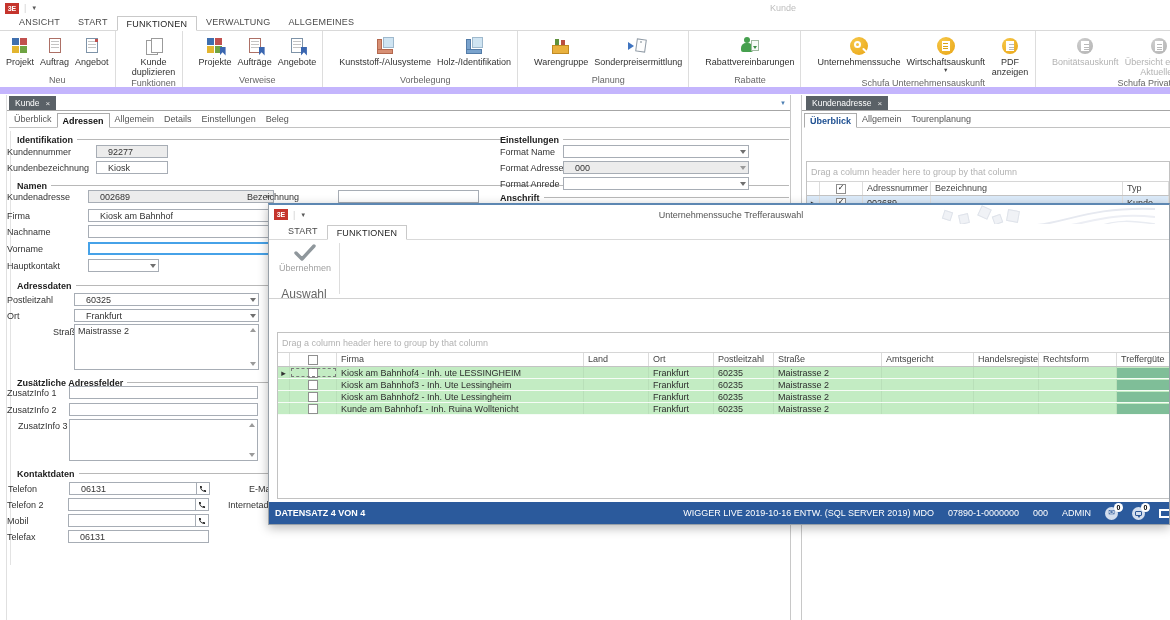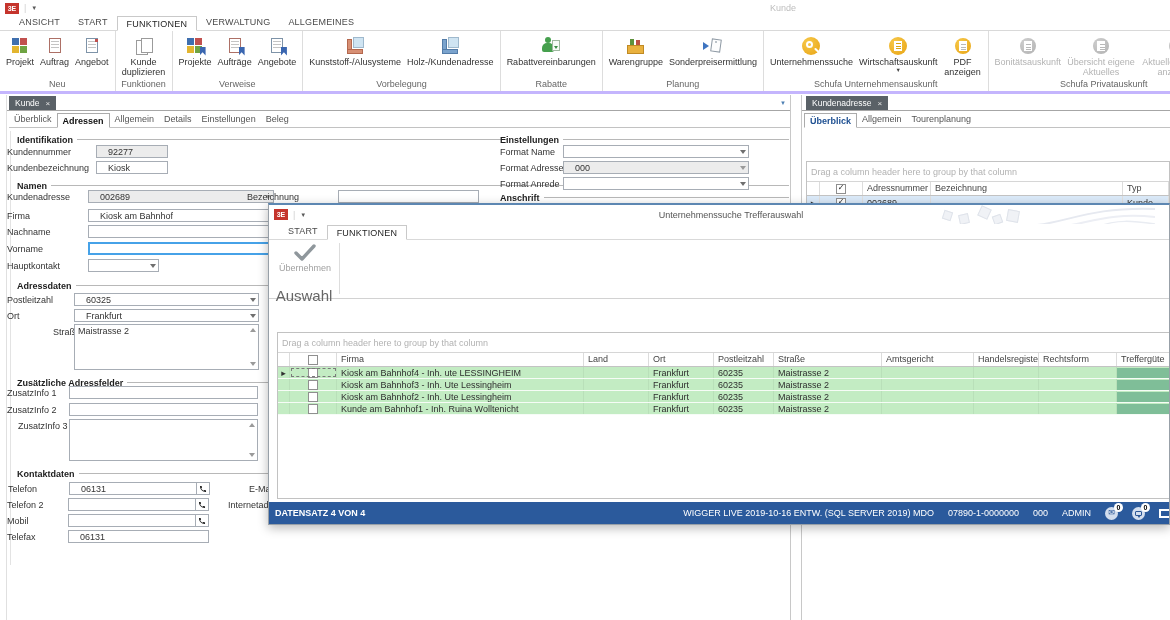--- a/index.html
+++ b/index.html
@@ -15,21 +15,21 @@
   .qa{font-size:6px;color:#5a5a5a;}
   #main-title{position:absolute;left:770px;top:3px;font-size:9px;color:#bdbdbd;}
 
   
   .tabsrow{display:flex;align-items:flex-end;padding-left:10px;border-bottom:1px solid #d9d9d9;background:#fff;}
   #mtabs{position:absolute;top:16px;left:0;right:0;height:15px;}
   .mtab{height:15px;line-height:15px;padding:0 9px;font-size:9px;color:#4a4a4a;letter-spacing:.2px;white-space:nowrap;}
   .mtab.active{border:1px solid #c9c9c9;border-bottom:1px solid #fff;background:#fff;margin-bottom:-1px;color:#1f1f1f;}
 
   
-  #ribbon{position:absolute;top:31px;left:0;right:0;height:63px;background:#fff;border-bottom:3px solid #c4b5fd;display:flex;overflow:hidden;}
+  #ribbon{position:absolute;top:31px;left:0;right:0;height:63px;background:#fff;border-bottom:7px solid #c4b5fd;display:flex;overflow:hidden;gap:10px;}
   .rgroup{border-right:1px solid #ddd;display:flex;flex-direction:column;flex:none;}
   .ritems{flex:1;display:flex;align-items:flex-start;padding:3px 3px 0;}
   .rgrouplabel{font-size:9px;color:#666;text-align:center;height:13px;line-height:12px;white-space:nowrap;padding:0 4px;}
   .ritem{display:flex;flex-direction:column;align-items:center;padding:0 3px;}
   .ricon{height:23px;display:flex;align-items:center;justify-content:center;}
   .rlabel{font-size:9px;color:#333;text-align:center;line-height:1.12;white-space:nowrap;}
   .ritem.wrap .rlabel{white-space:normal;}
   .ritem.disabled .rlabel{color:#b3b3b3;}
   .rdd{font-size:5.5px;color:#444;height:7px;line-height:7px;}
 
@@ -144,21 +144,21 @@
 
   
   #popup{position:absolute;left:268px;top:203px;width:902px;height:322px;background:#fff;
          border:1px solid #98a0a8;border-top:2px solid #5d87b2;box-shadow:0 3px 10px rgba(0,0,0,.28);overflow:hidden;}
   #popup .winbar{position:absolute;top:0;left:0;right:0;height:19px;display:flex;align-items:center;padding-left:5px;gap:5px;}
   #popup-title{position:absolute;left:0;right:0;top:5px;text-align:center;font-size:9px;color:#555;pointer-events:none;padding-left:24px;}
   #ptabs{position:absolute;top:19px;left:0;right:0;height:16px;}
   #popup .ribbonarea{position:absolute;top:35px;left:0;right:0;height:59px;border-bottom:1px solid #d2d2d2;background:#fff;}
   #btn-uebernehmen{position:absolute;left:10px;top:4px;width:52px;height:42px;display:flex;flex-direction:column;align-items:center;justify-content:flex-start;}
   #btn-uebernehmen .blabel{font-size:9px;color:#a0a0a0;margin-top:2px;}
-  #popup .grplabel{position:absolute;left:0;top:47px;width:70px;text-align:center;font-size:15px;color:#666;}
+  #popup .grplabel{position:absolute;left:0;top:47px;width:70px;text-align:center;font-size:12px;color:#666;}
   #popup .gsep{position:absolute;left:70px;top:3px;bottom:4px;width:1px;background:#ddd;}
   #pgrid{left:8px;top:99px;width:894px;bottom:25px;border-right:none;}
   #pstatus{position:absolute;left:0;right:0;bottom:0;height:22px;background:#2b5a9c;color:#fff;
            display:flex;align-items:center;padding:0 6px;font-size:9px;white-space:nowrap;}
   #pstatus .lft{font-weight:bold;}
   #pstatus .rgt{margin-left:auto;display:flex;align-items:center;gap:14px;}
   .sb-ico{position:relative;width:13px;height:13px;border-radius:50%;background:#d3deee;display:flex;align-items:center;justify-content:center;flex:none;}
   .sb-ico .g{font-size:8px;color:#2b5797;line-height:1;}
   .gchat{width:7px;height:5px;border:1px solid #2b5797;border-radius:1px;position:relative;}
   .gchat::after{content:"";position:absolute;left:1px;bottom:-3px;border-left:2px solid transparent;border-right:2px solid transparent;border-top:3px solid #2b5797;}
@@ -289,65 +289,65 @@
             <div class="rlabel">Kunststoff-/Alusysteme</div>
           </div>
           <div class="ritem">
             <div class="ricon">
               <span class="ico profile-wood">
                 <i class="pane"></i>
                 <i class="barv"></i>
                 <i class="barh"></i>
               </span>
             </div>
-            <div class="rlabel">Holz-/Kundenadresse</div>
+            <div class="rlabel">Holz-/Identifikation</div>
           </div>
         </div>
         <div class="rgrouplabel">Vorbelegung</div>
+      </div>
+      <div class="rgroup">
+        <div class="ritems">
+          <div class="ritem">
+            <div class="ricon">
+              <span class="ico goods-box">
+                <i class="gb-i1"></i>
+                <i class="gb-i2"></i>
+                <i class="gb-box"></i>
+              </span>
+            </div>
+            <div class="rlabel">Warengruppe</div>
+          </div>
+          <div class="ritem">
+            <div class="ricon">
+              <span class="ico price-tag">
+                <i class="pt-play"></i>
+                <i class="pt-tag"></i>
+                <i class="pt-hole"></i>
+              </span>
+            </div>
+            <div class="rlabel">Sonderpreisermittlung</div>
+          </div>
+        </div>
+        <div class="rgrouplabel">Planung</div>
       </div>
       <div class="rgroup">
         <div class="ritems">
           <div class="ritem">
             <div class="ricon">
               <span class="ico discount-person">
                 <i class="dp-head"></i>
                 <i class="dp-body"></i>
                 <i class="dp-tag"></i>
                 <i class="dp-tagarrow"></i>
               </span>
             </div>
             <div class="rlabel">Rabattvereinbarungen</div>
           </div>
         </div>
         <div class="rgrouplabel">Rabatte</div>
-      </div>
-      <div class="rgroup">
-        <div class="ritems">
-          <div class="ritem">
-            <div class="ricon">
-              <span class="ico goods-box">
-                <i class="gb-i1"></i>
-                <i class="gb-i2"></i>
-                <i class="gb-box"></i>
-              </span>
-            </div>
-            <div class="rlabel">Warengruppe</div>
-          </div>
-          <div class="ritem">
-            <div class="ricon">
-              <span class="ico price-tag">
-                <i class="pt-play"></i>
-                <i class="pt-tag"></i>
-                <i class="pt-hole"></i>
-              </span>
-            </div>
-            <div class="rlabel">Sonderpreisermittlung</div>
-          </div>
-        </div>
-        <div class="rgrouplabel">Planung</div>
       </div>
       <div class="rgroup">
         <div class="ritems">
           <div class="ritem">
             <div class="ricon">
               <span class="ico amber-search">
                 <i class="amb"></i>
                 <i class="mag-ring"></i>
                 <i class="mag-handle"></i>
               </span>

